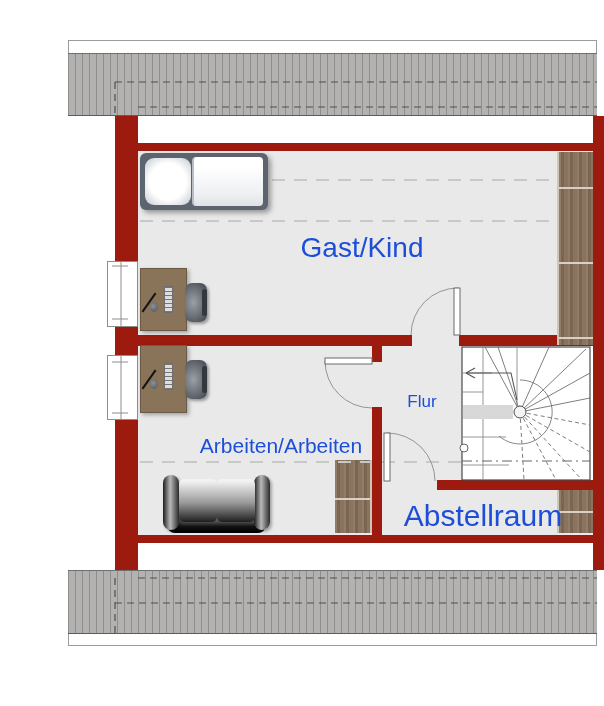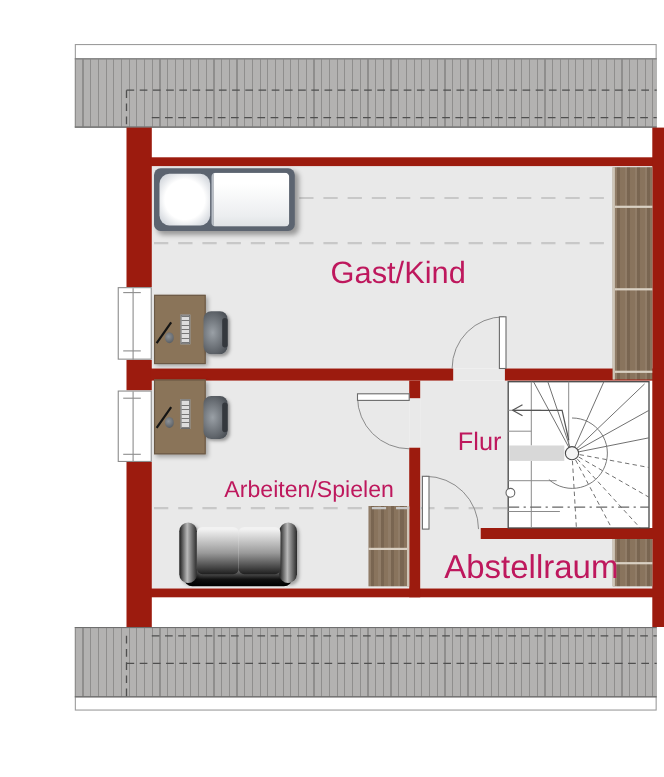--- a/index.html
+++ b/index.html
@@ -86,24 +86,24 @@
   .sofa-back{left:4px;bottom:0;width:99px;height:16px;border-radius:8px;
        background:linear-gradient(180deg,#888,#111 60%,#000);}
   .sofa-arm{top:2px;width:16px;height:55px;border-radius:8px;
        background:linear-gradient(90deg,#1c1c1c,#b9b9b9 45%,#2a2a2a);box-shadow:2px 2px 3px rgba(0,0,0,.3);}
   .arm-l{left:0;} .arm-r{right:0;}
   .sofa-cushion{top:6px;width:38px;height:43px;border-radius:5px;
        background:linear-gradient(180deg,#f2f2f2 5%,#9a9a9a 55%,#1f1f1f);}
   .cush1{left:16px;} .cush2{left:54px;}
 
   
-  .label{transform:translate(-50%,-50%);color:#be185d;white-space:nowrap;}
+  .label{transform:translate(-50%,-50%);color:#1d4ed8;white-space:nowrap;}
   .lbl-gast{left:362px;top:248px;font-size:28px;}
   .lbl-arb{left:281px;top:446px;font-size:21px;}
-  .lbl-flur{left:436px;top:402px;font-size:23px;}
+  .lbl-flur{left:422px;top:402px;font-size:17px;}
   .lbl-abst{left:483px;top:516px;font-size:30px;}
 </style>
 </head>
 <body>
 
 <div id="plan">
 
   <div class="band-outline band-top-outline"></div>
   <div class="band band-top"></div>
   <div class="band-outline band-bot-outline"></div>
@@ -242,17 +242,17 @@
 
   <div class="sofa">
     <div class="sofa-back"></div>
     <div class="sofa-arm arm-l"></div>
     <div class="sofa-arm arm-r"></div>
     <div class="sofa-cushion cush1"></div>
     <div class="sofa-cushion cush2"></div>
   </div>
 
   <div class="label lbl-gast">Gast/Kind</div>
-  <div class="label lbl-arb">Arbeiten/Spielen</div>
+  <div class="label lbl-arb">Arbeiten/Arbeiten</div>
   <div class="label lbl-flur">Flur</div>
   <div class="label lbl-abst">Abstellraum</div>
 
 </div>
 
 </body></html>

